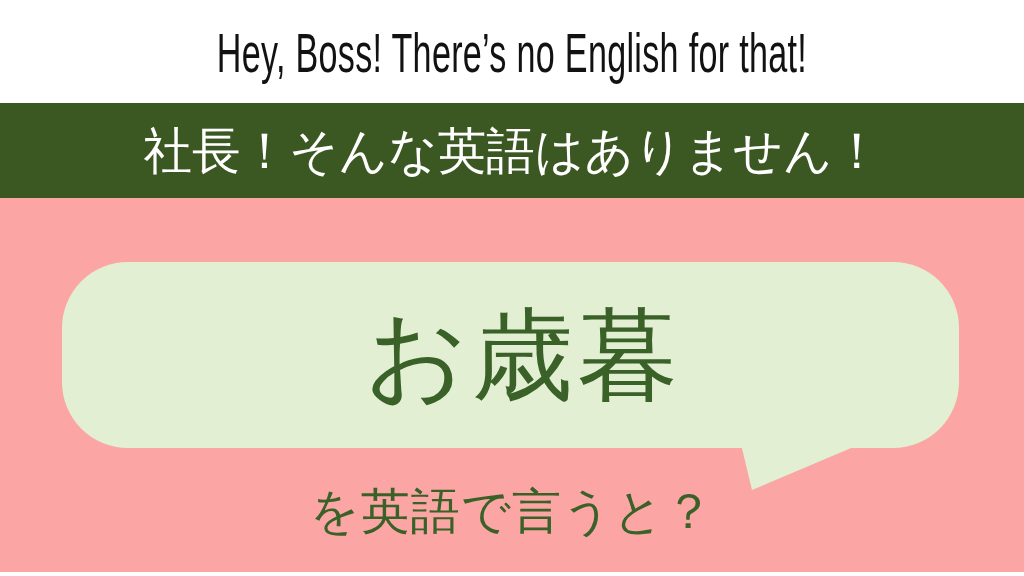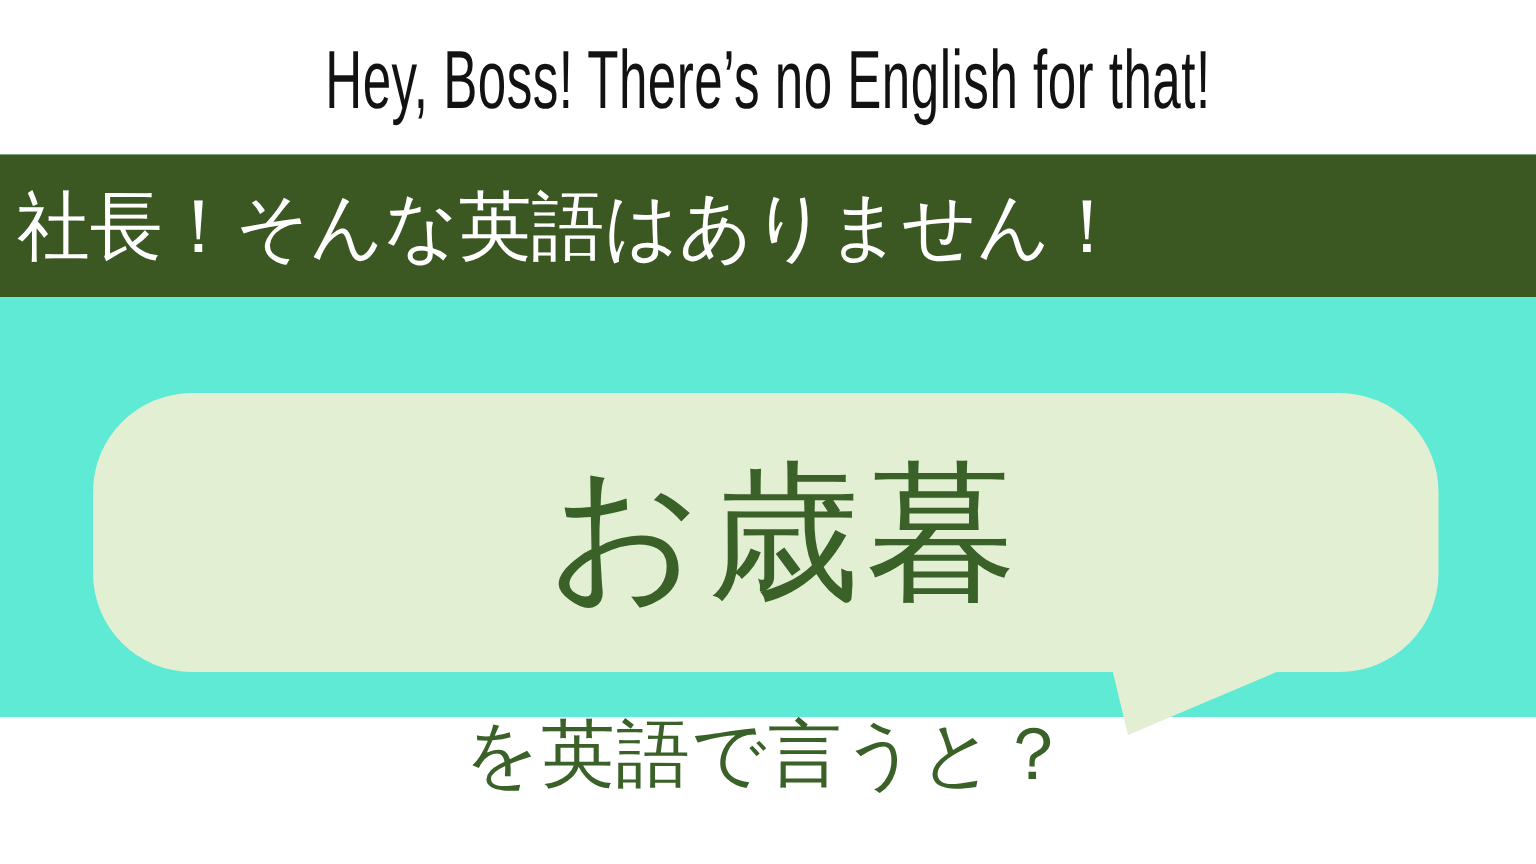--- a/index.html
+++ b/index.html
@@ -11,22 +11,22 @@
     width: 1024px;
     height: 576px;
     background: #ffffff;
     font-family: "Liberation Sans", "DejaVu Sans", sans-serif;
     overflow: hidden;
   }
 
   #slide {
     position: relative;
     width: 1024px;
-    height: 478px;
-    background: #5eead4;
+    height: 572px;
+    background: #fca5a5;
     text-decoration: underline;
   }
 
   
   .headline-row {
     position: absolute;
     left: 0;
     top: 0;
     width: 1024px;
     height: 103px;
@@ -51,20 +51,21 @@
   
   .banner {
     position: absolute;
     left: 0;
     top: 103px;
     width: 1024px;
     height: 95px;
     background: #3b5722;
     display: flex;
     align-items: center;
+    justify-content: center;
   }
   .banner-text {
     color: #ffffff;
     font-family: "DejaVu Sans", "Liberation Sans", sans-serif;
     font-size: 50px;
     line-height: 1;
     font-weight: 400;
     white-space: nowrap;
     letter-spacing: 0px;
     transform: scaleX(0.97);
@@ -105,20 +106,21 @@
   }
 
   
   .caption-row {
     position: absolute;
     left: 0;
     top: 478px;
     width: 1024px;
     height: 66px;
     display: flex;
+    align-items: center;
     justify-content: center;
   }
   .caption {
     color: #3a6128;
     font-family: "DejaVu Sans", "Liberation Sans", sans-serif;
     font-size: 49px;
     line-height: 1;
     font-weight: 400;
     letter-spacing: 1px;
     white-space: nowrap;

